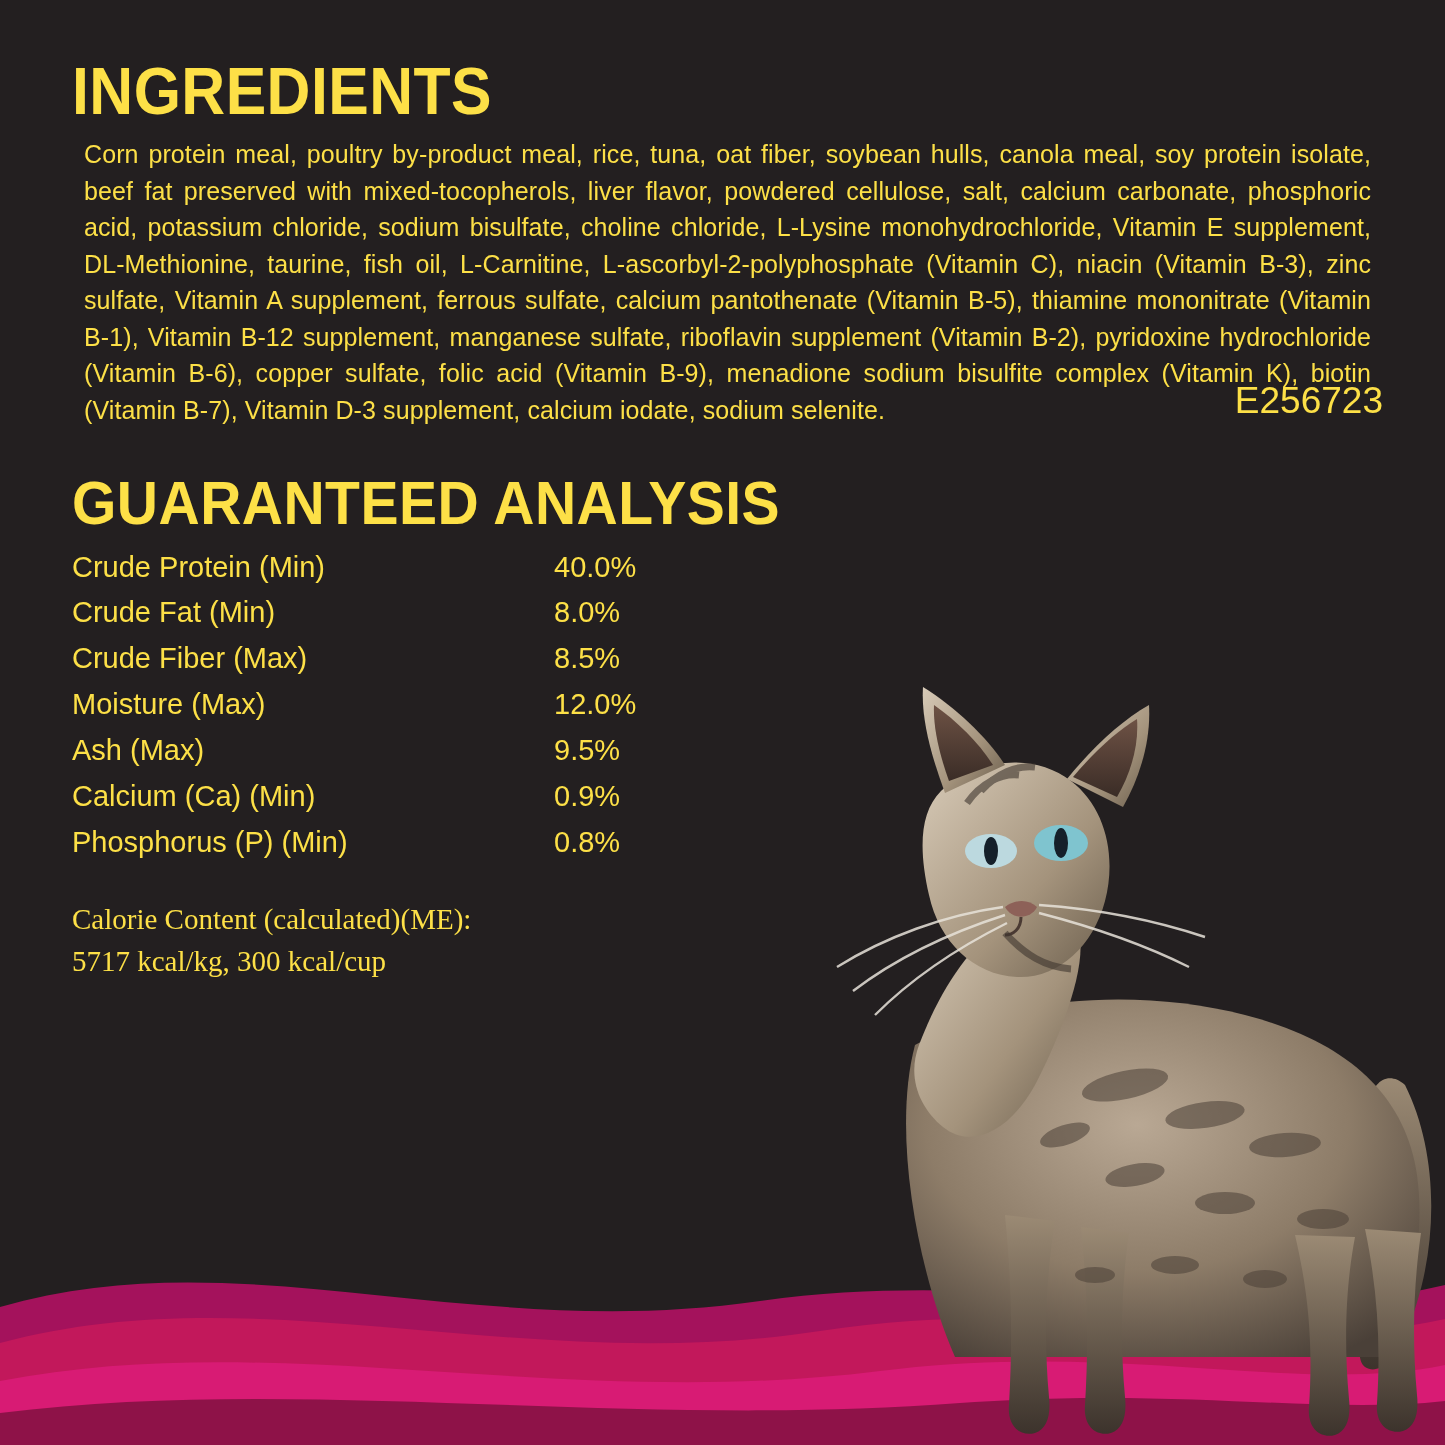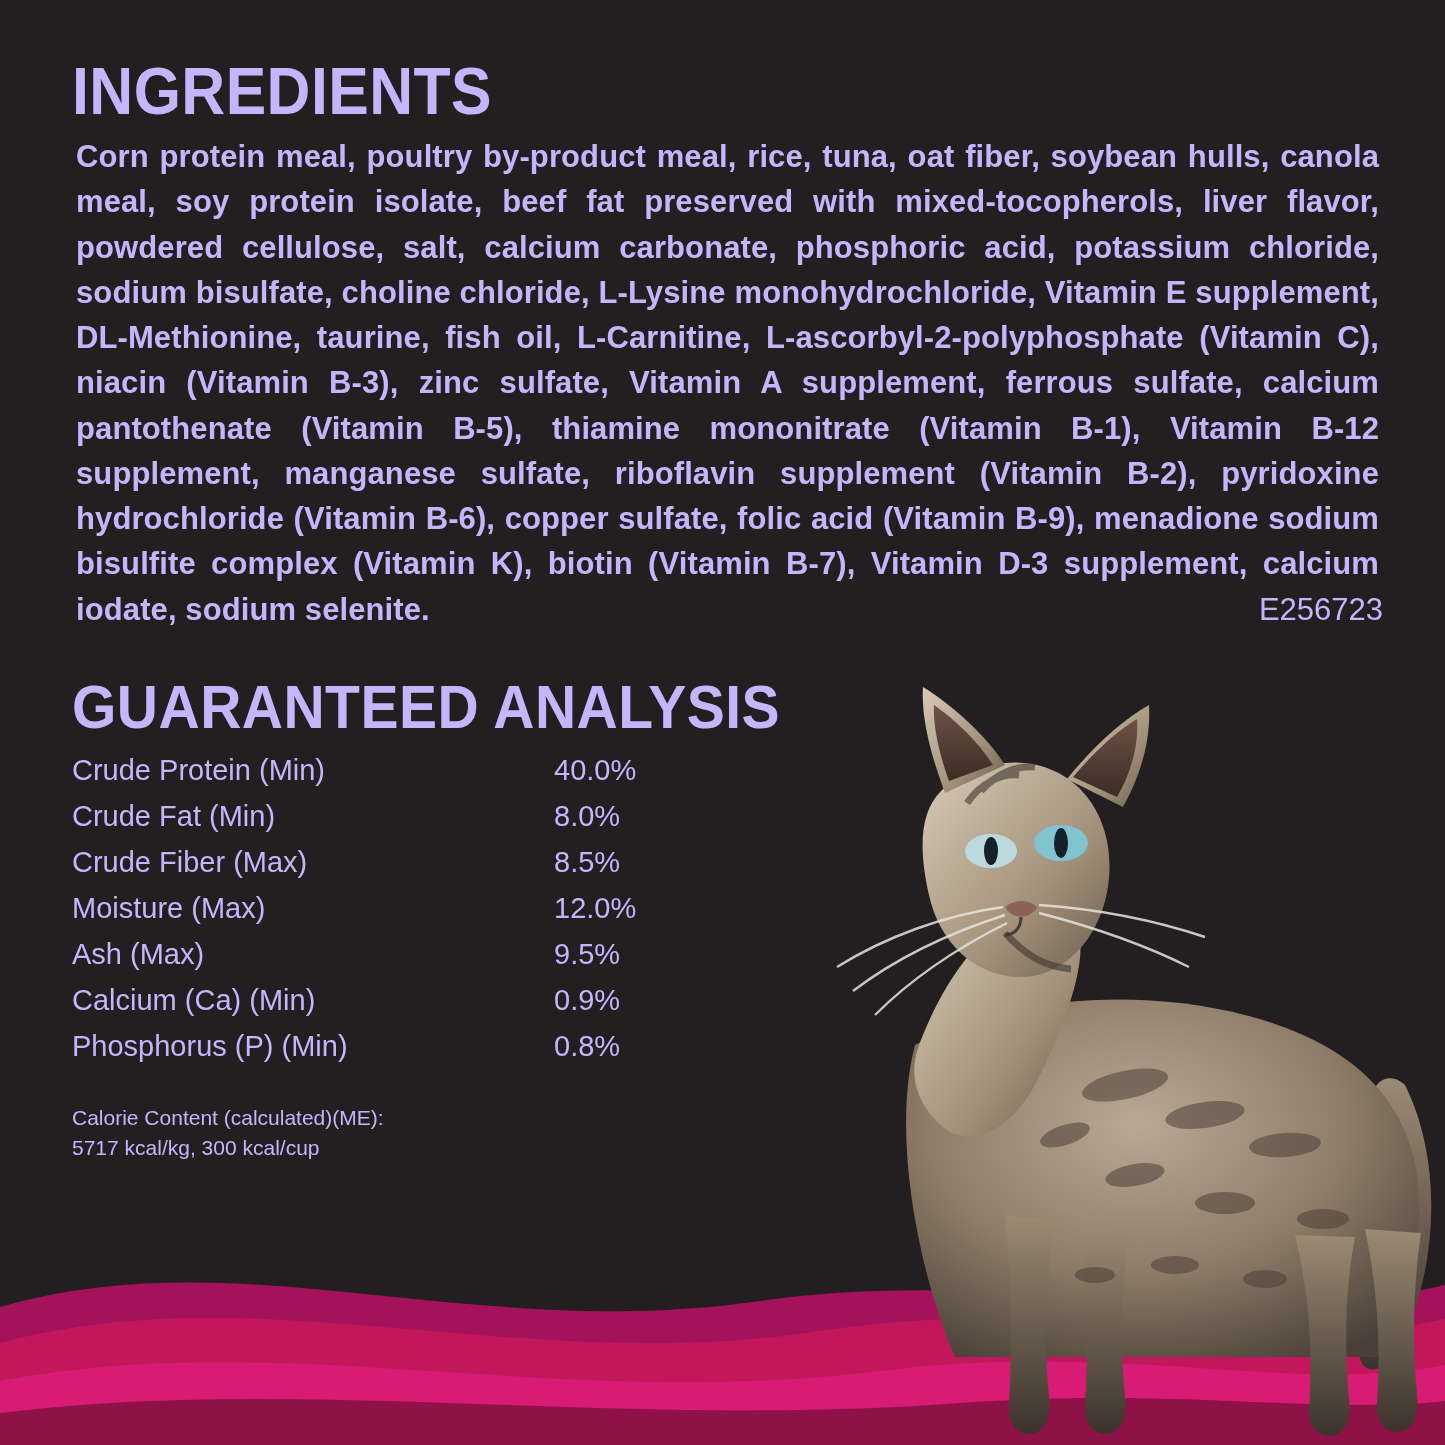--- a/index.html
+++ b/index.html
@@ -7,21 +7,21 @@
     padding: 0;
     background: #000;
   }
   #page {
     position: relative;
     width: 1445px;
     height: 1445px;
     background: #231f20;
     overflow: hidden;
     font-family: "Liberation Sans", sans-serif;
-    color: #c4b5fd;
+    color: #fde047;
   }
 
   
   .wave-layer {
     position: absolute;
     left: 0;
     bottom: 0;
     width: 100%;
     height: 230px;
     overflow: hidden;
@@ -53,35 +53,35 @@
     letter-spacing: 0.5px;
     margin: 0 0 10px 0;
     line-height: 1;
     transform: scaleX(0.92);
     transform-origin: left center;
   }
   h1#ingredients-title { font-size: 66px; }
   h1#ga-title { font-size: 62px; margin-top: 44px; }
 
   p.ingredients-body {
-    margin: 4px;
-    font-size: 31px;
+    margin: 12px;
+    font-size: 25px;
     line-height: 1.46;
     text-align: justify;
     text-justify: inter-word;
     letter-spacing: 0.1px;
     max-width: 1310px;
-    font-weight: 700;
+    font-weight: 400;
   }
   .ingredients-wrap { position: relative; }
   .lot-code {
     position: absolute;
     right: 0;
     bottom: 0;
-    font-size: 31px;
+    font-size: 37px;
     line-height: 1.46;
   }
 
   
   table.ga-table {
     border-collapse: collapse;
     width: 670px;
     margin-top: 4px;
   }
   table.ga-table td {
@@ -93,22 +93,23 @@
     margin-top: 17px;
   }
   table.ga-table td.ga-value {
     text-align: left;
     width: 180px;
     padding-right: 8px;
   }
 
   .calorie-block {
     margin-top: 34px;
-    font-size: 21px;
+    font-size: 29px;
     line-height: 1.42;
+    font-family: Liberation Serif, serif;
   }
   .calorie-block div { white-space: nowrap; }
 </style>
 </head>
 <body>
 
 <div id="page">
 
   <div class="wave-layer">
     <svg width="1445" height="230" viewBox="0 0 1445 230" preserveAspectRatio="none" xmlns="http://www.w3.org/2000/svg">

